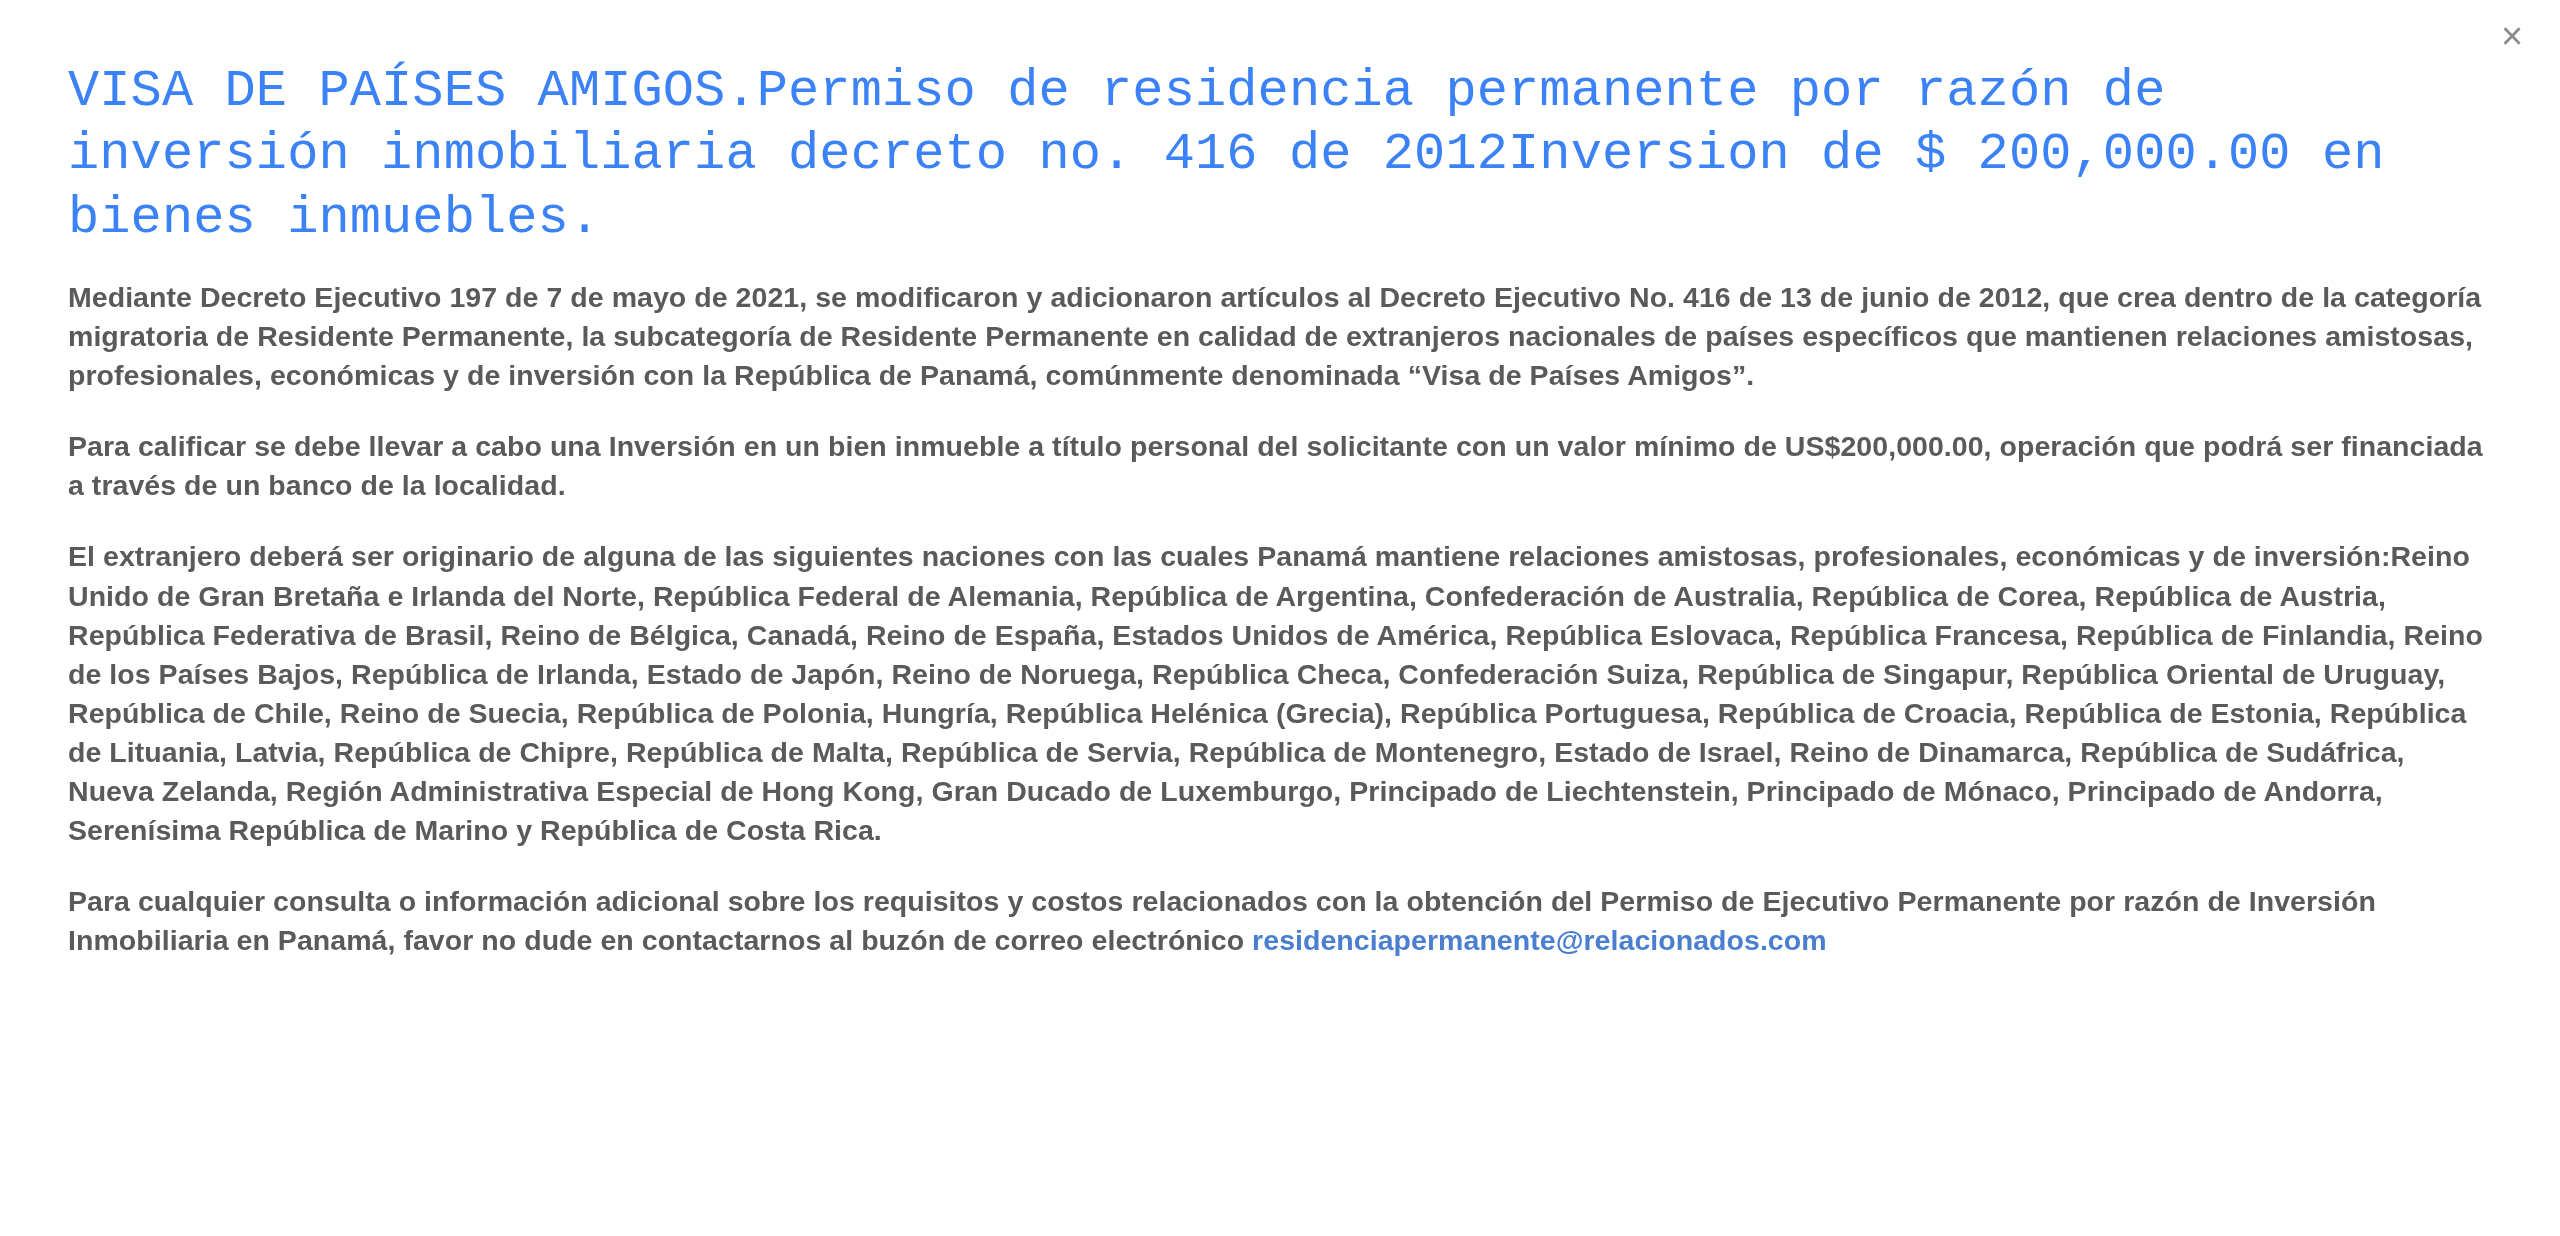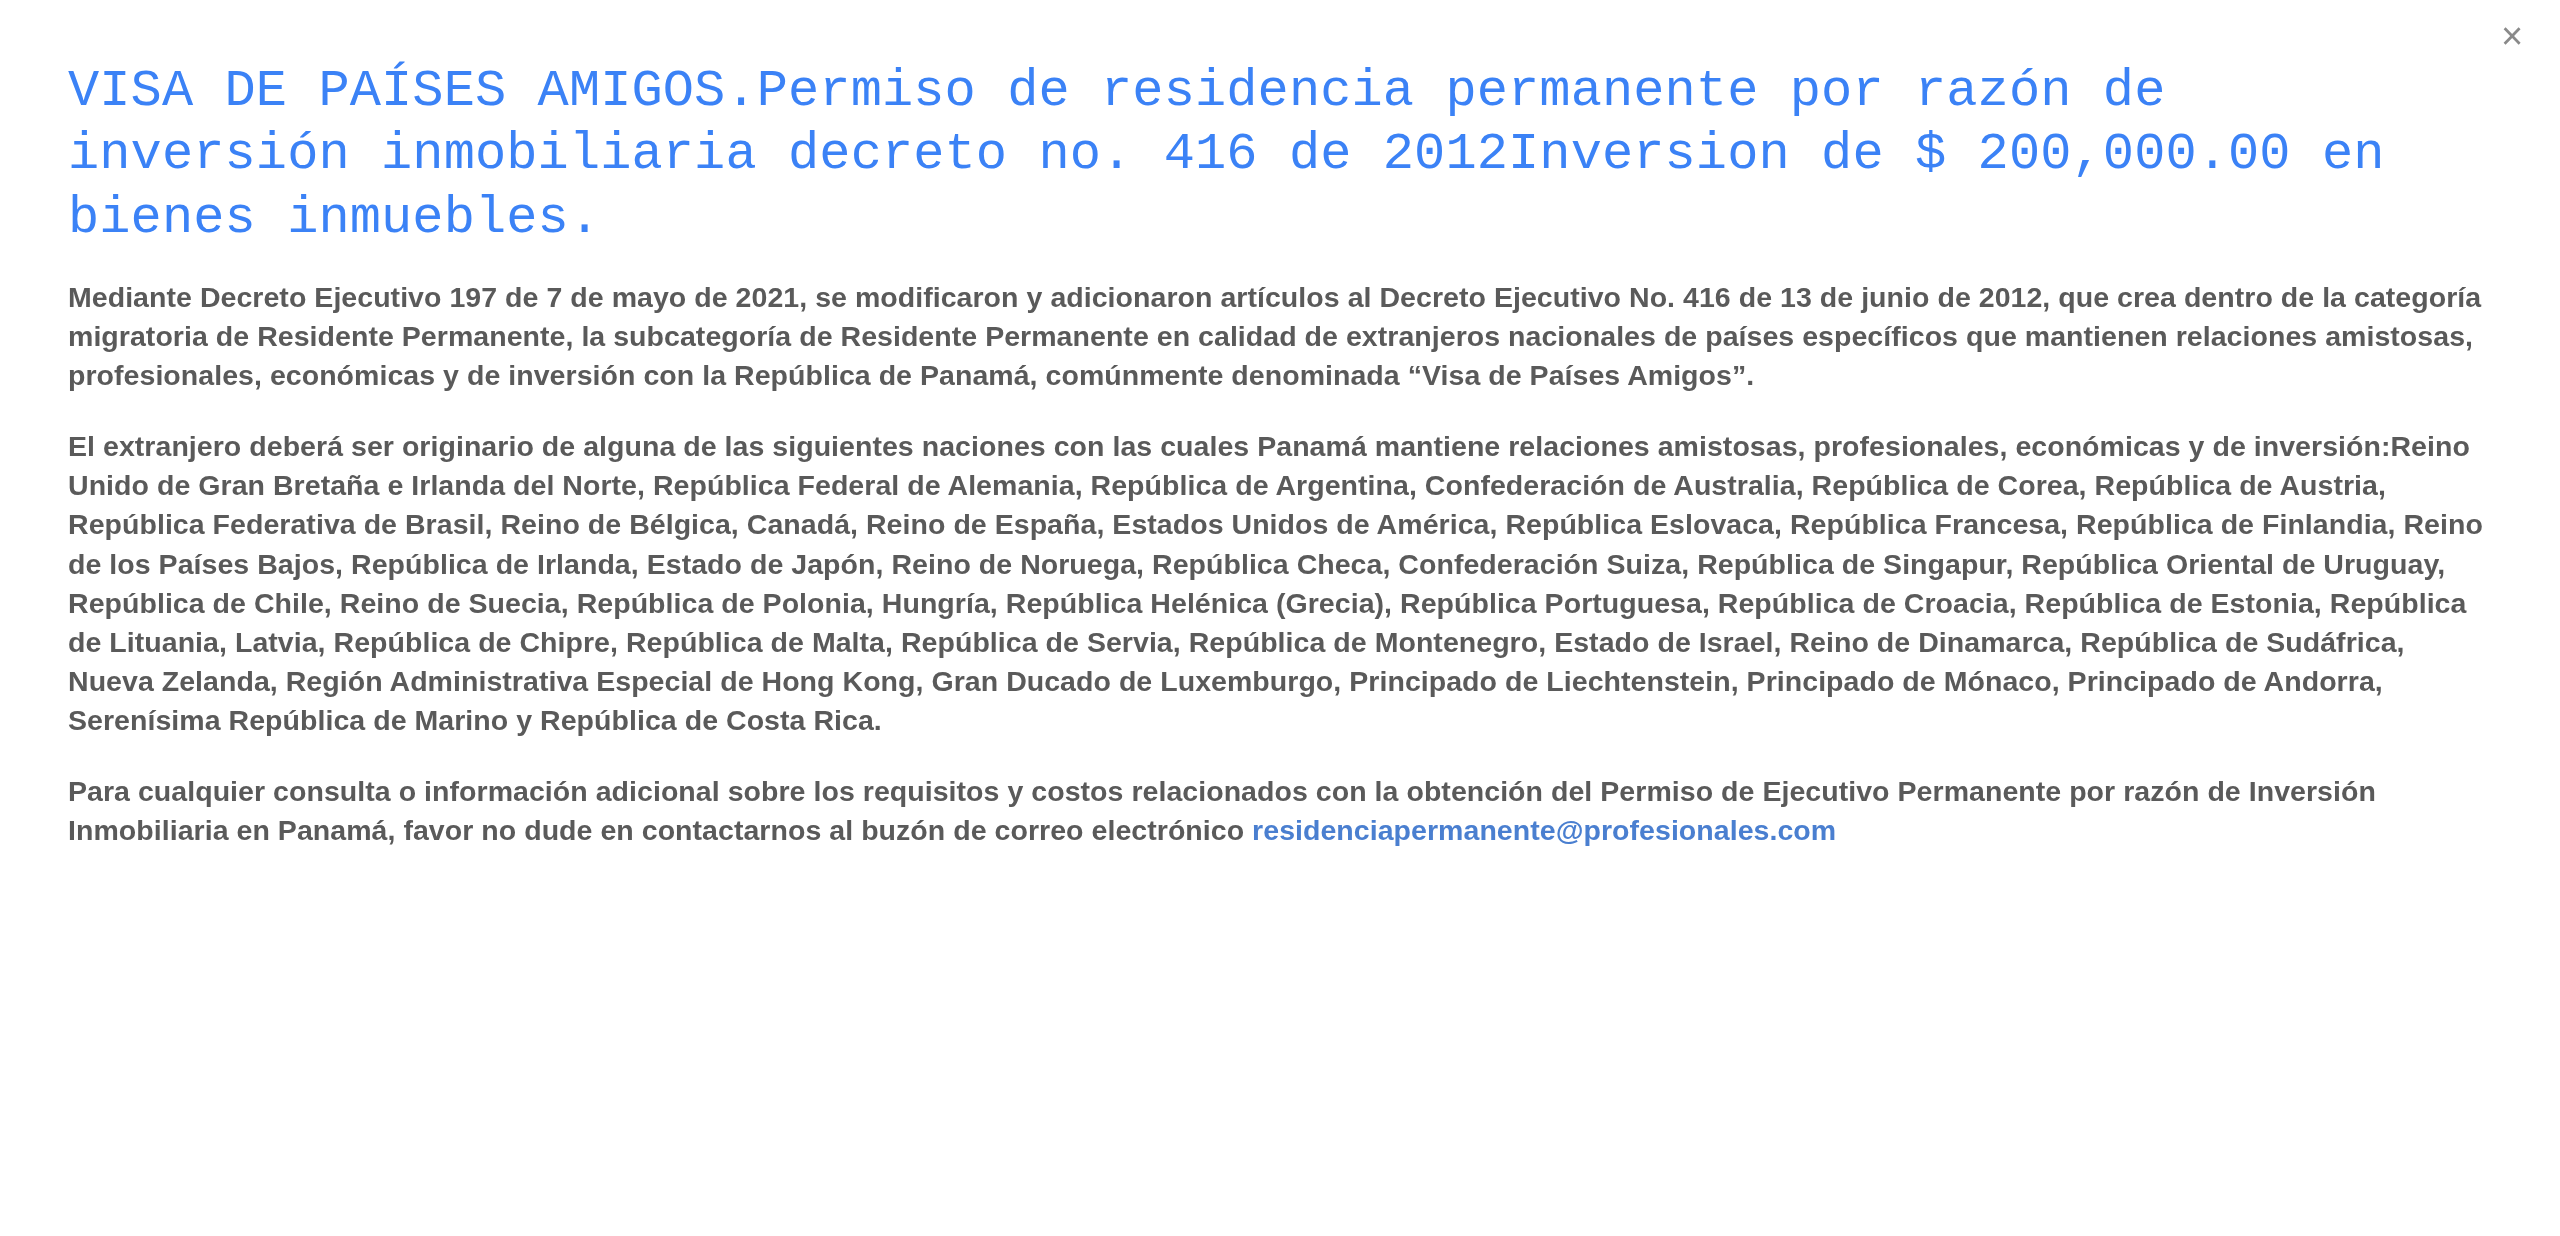--- a/index.html
+++ b/index.html
@@ -65,18 +65,19 @@
 
 <div class="modal">
 
   <div class="close-button">×</div>
 
   <h1 class="title">VISA DE PAÍSES AMIGOS.Permiso de residencia permanente por razón de inversión inmobiliaria decreto no. 416 de 2012Inversion de $ 200,000.00 en bienes inmuebles.</h1>
 
   <p class="para">Mediante Decreto Ejecutivo 197 de 7 de mayo de 2021, se modificaron y adicionaron artículos al Decreto Ejecutivo No. 416 de 13 de junio de 2012, que crea dentro de la categoría migratoria de Residente Permanente, la subcategoría de Residente Permanente en calidad de extranjeros nacionales de países específicos que mantienen relaciones amistosas, profesionales, económicas y de inversión con la República de Panamá, comúnmente denominada “Visa de Países Amigos”.</p>
 
 
+  <p class="para">Para  calificar se debe llevar a cabo una Inversión en un bien inmueble a título personal del solicitante con un valor mínimo de US$200,000.00, operación que podrá ser financiada a través de un banco de la localidad.</p>
 
   <p class="para">El extranjero deberá ser originario de alguna de las siguientes naciones con las cuales Panamá mantiene relaciones amistosas, profesionales, económicas y de inversión:Reino Unido de Gran Bretaña e Irlanda del Norte, República Federal de Alemania, República de Argentina, Confederación de Australia, República de Corea, República de Austria, República Federativa de Brasil, Reino de Bélgica, Canadá, Reino de España, Estados Unidos de América, República Eslovaca, República Francesa, República de Finlandia, Reino de los Países Bajos, República de Irlanda, Estado de Japón, Reino de Noruega, República Checa, Confederación Suiza, República de Singapur, República Oriental de Uruguay, República de Chile, Reino de Suecia, República de Polonia, Hungría, República Helénica (Grecia), República Portuguesa, República de Croacia, República de Estonia, República de Lituania, Latvia, República de Chipre, República de Malta, República de Servia, República de Montenegro, Estado de Israel, Reino de Dinamarca, República de Sudáfrica, Nueva Zelanda, Región Administrativa Especial de Hong Kong, Gran Ducado de Luxemburgo, Principado de Liechtenstein, Principado de Mónaco, Principado de Andorra, Serenísima República de Marino y República de Costa Rica.</p>
 
-  <p class="para"><span>Para cualquier consulta o información adicional sobre los requisitos y costos relacionados con la obtención del Permiso de Ejecutivo Permanente por razón de Inversión Inmobiliaria en Panamá, favor no dude en contactarnos al buzón de correo electrónico </span><a class="email-link" href="#">residenciapermanente@profesionales.com</a></p>
+  <p class="para"><span>Para cualquier consulta o información adicional sobre los requisitos y costos relacionados con la obtención del Permiso de Ejecutivo Permanente por razón de Inversión Inmobiliaria en Panamá, favor no dude en contactarnos al buzón de correo electrónico </span><a class="email-link" href="#">residenciapermanente@relacionados.com</a></p>
 
 </div>
 
 </body></html>

